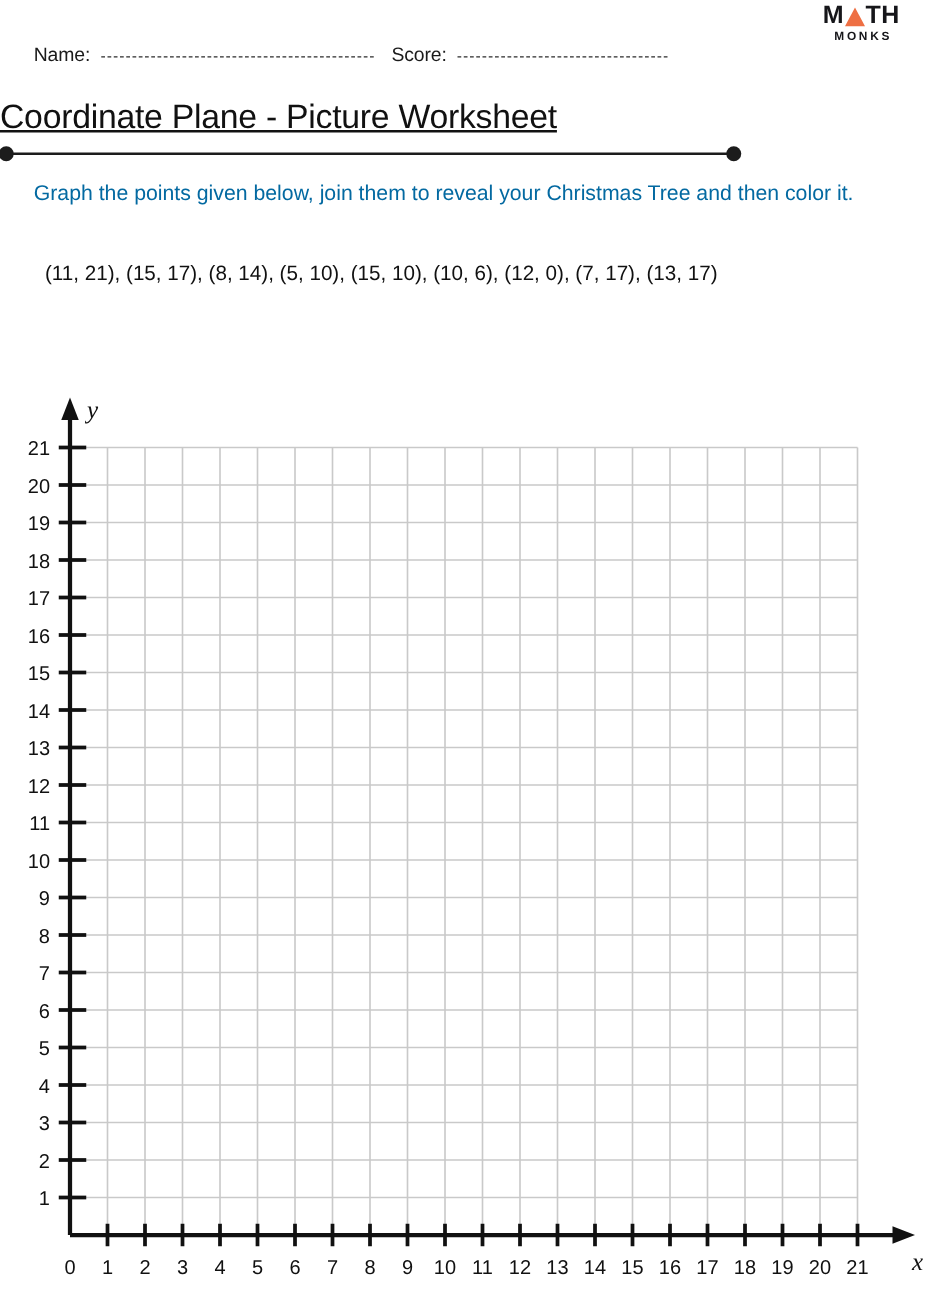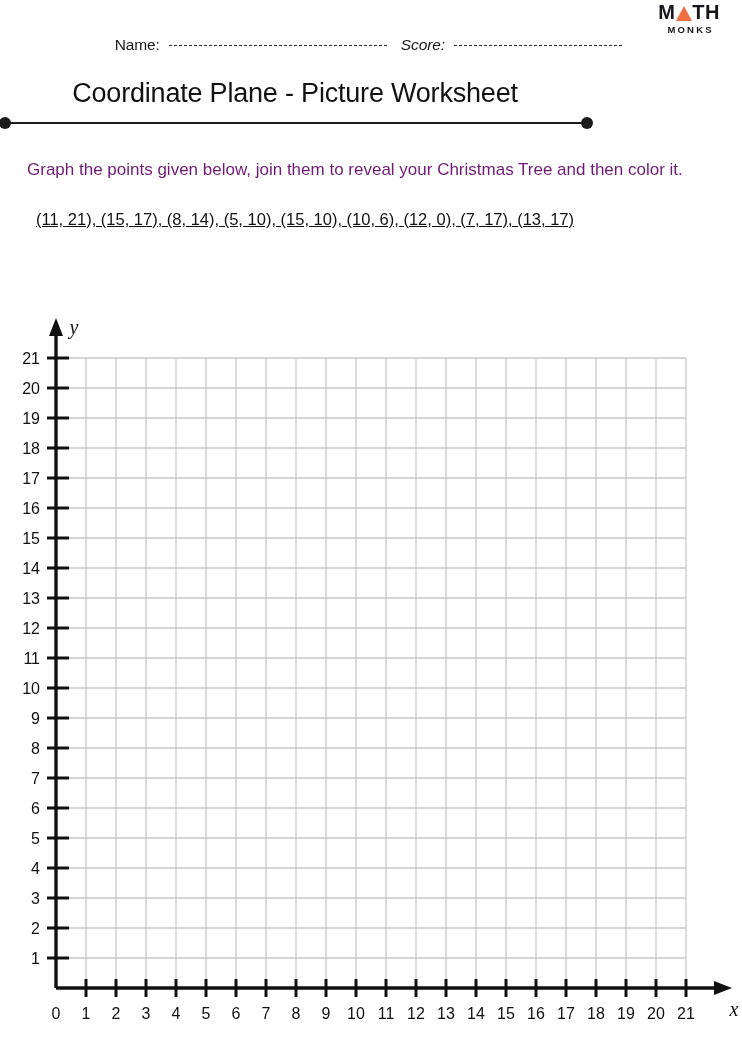--- a/index.html
+++ b/index.html
@@ -18,30 +18,29 @@
 
   
   #header-row {
     position: absolute;
     left: 0;
     top: 28px;
     width: 622px;
     height: 34px;
     display: flex;
     align-items: center;
-    justify-content: flex-end;
   }
   .field-label {
     font-size: 15.5px;
     color: #1a1a1a;
     white-space: nowrap;
     letter-spacing: -0.1px;
   }
   #name-label { margin-left: 27px; }
-  #score-label { margin-left: 14px; font-style: italic; }
+  #score-label { margin-left: 14px; }
   .dashed-rule {
     flex: 0 0 auto;
     height: 0;
     margin-left: 9px;
     border-top: 1.6px dashed #2b2b2b;
   }
   #name-rule { width: 218px; }
   #score-rule { width: 168px; }
 
   #logo {
@@ -77,21 +76,22 @@
     margin-top: 3px;
     margin-left: 3px;
   }
 
   
   #title-block {
     position: absolute;
     left: 0;
     top: 78px;
     width: 590px;
-    text-align: center;
+    text-align: left;
+    text-decoration: underline;
   }
   #page-title {
     font-size: 27px;
     font-weight: 400;
     color: #111111;
     letter-spacing: -0.2px;
     line-height: 1.15;
   }
   #title-rule-wrap {
     position: relative;
@@ -115,37 +115,36 @@
     border-radius: 50%;
     background: #1c1c1c;
   }
   #rule-dot-left  { left: -1px; }
   #rule-dot-right { right: -1px; }
 
   
   #instructions {
     position: absolute;
     left: 27px;
-    top: 159px;
+    top: 144px;
     width: 692px;
     font-size: 17px;
     line-height: 1.33;
-    color: #701a75;
+    color: #0369a1;
   }
 
   
   #points-list {
     position: absolute;
     left: 36px;
     top: 207px;
     width: 700px;
     font-size: 16.5px;
     line-height: 1.55;
     color: #111111;
-    text-decoration: underline;
   }
   .points-line { white-space: nowrap; }
 
   
   
   #plane {
     position: absolute;
     left: 0;
     top: 0;
     width: 742px;

